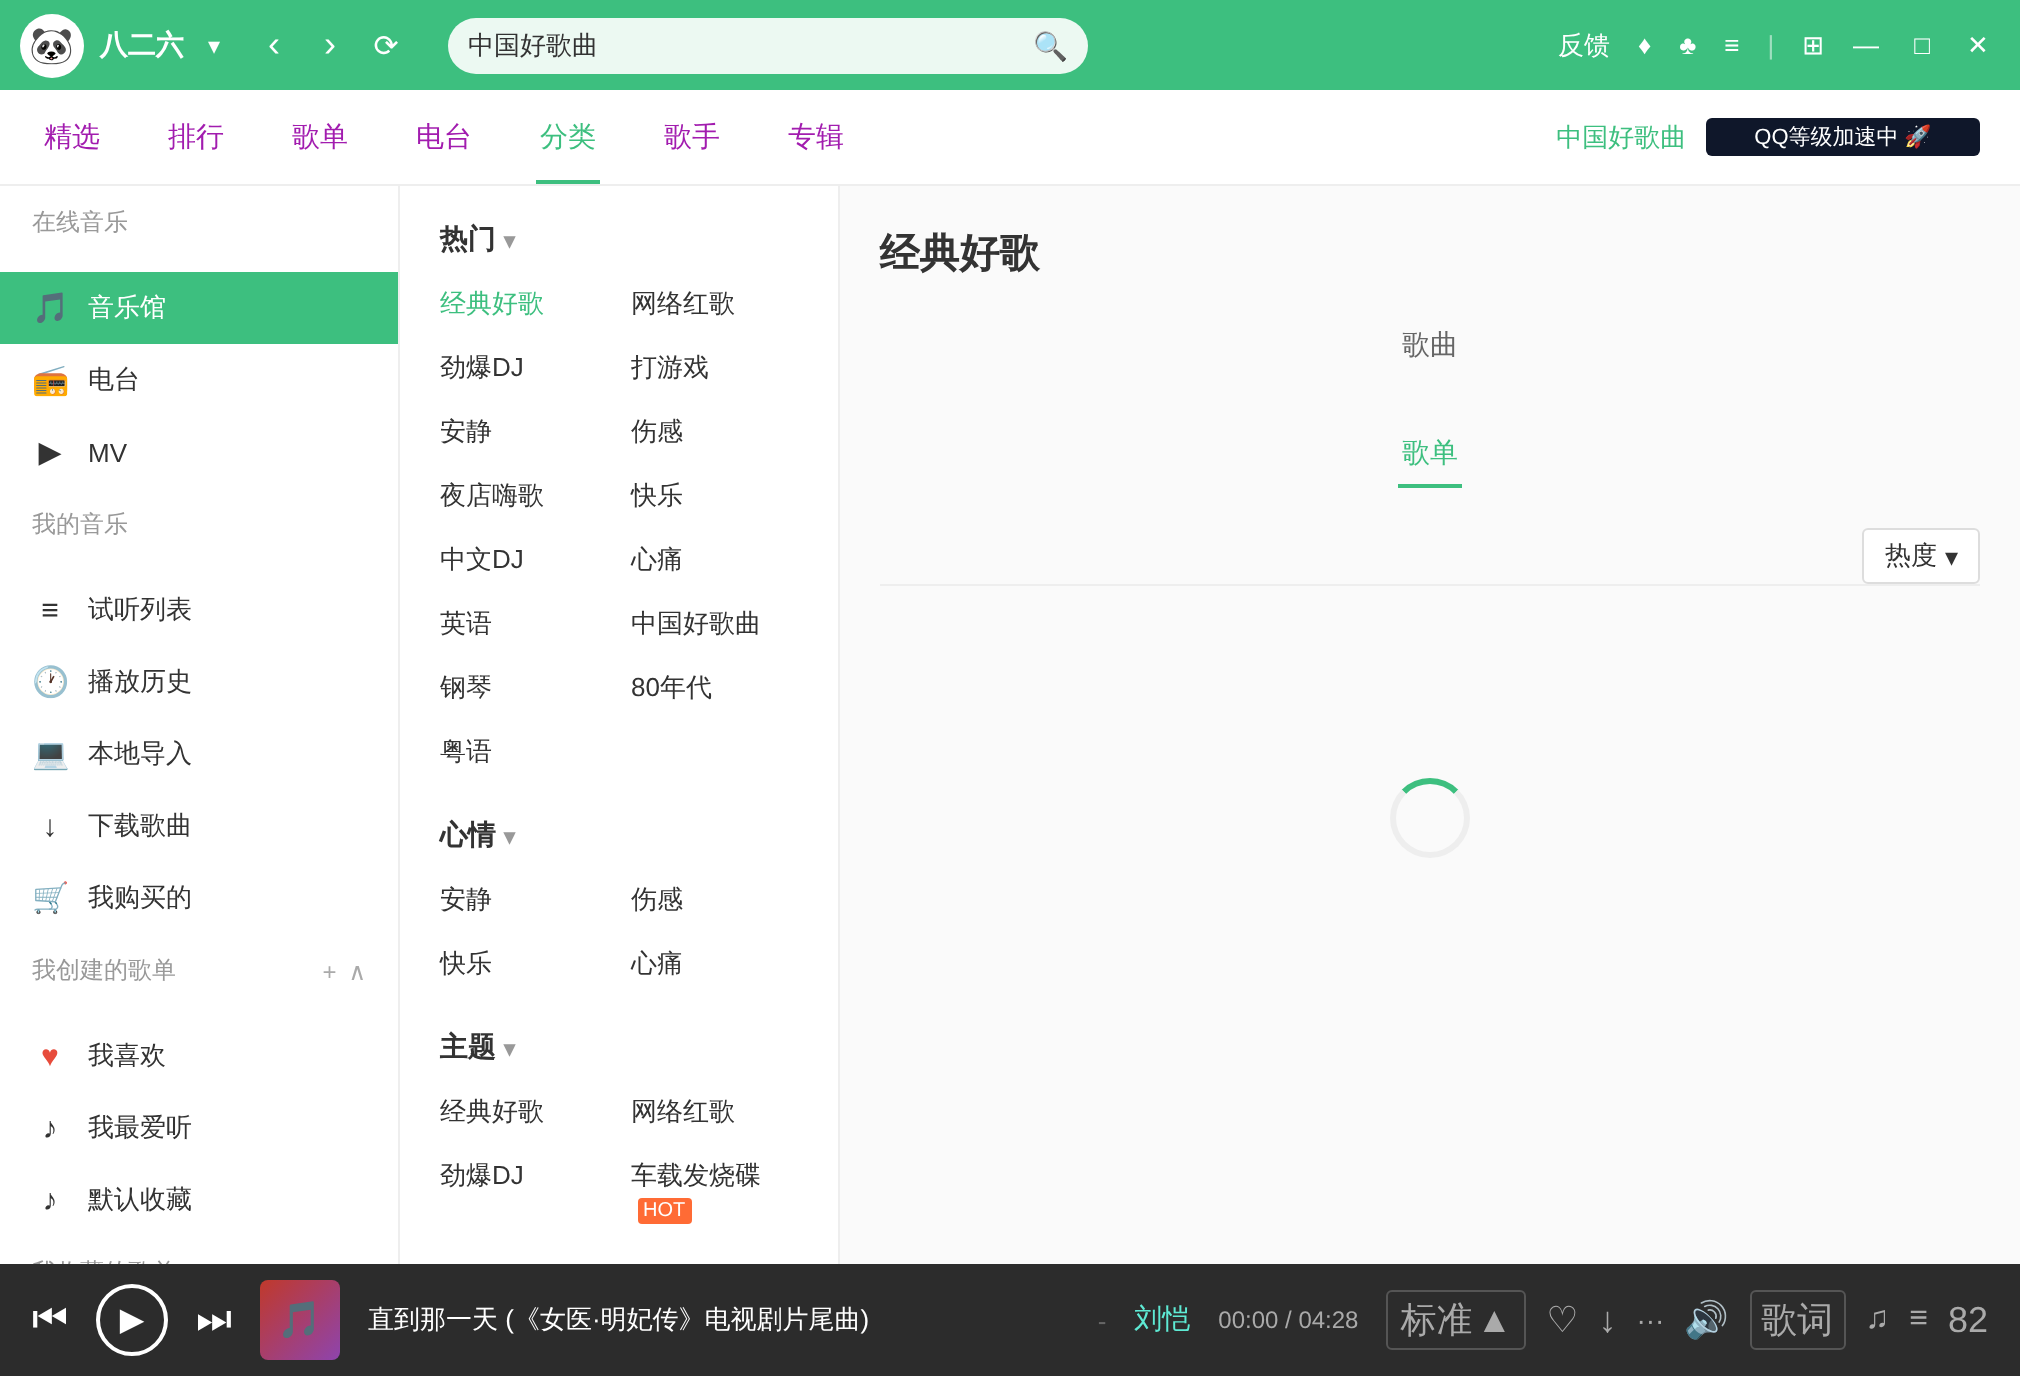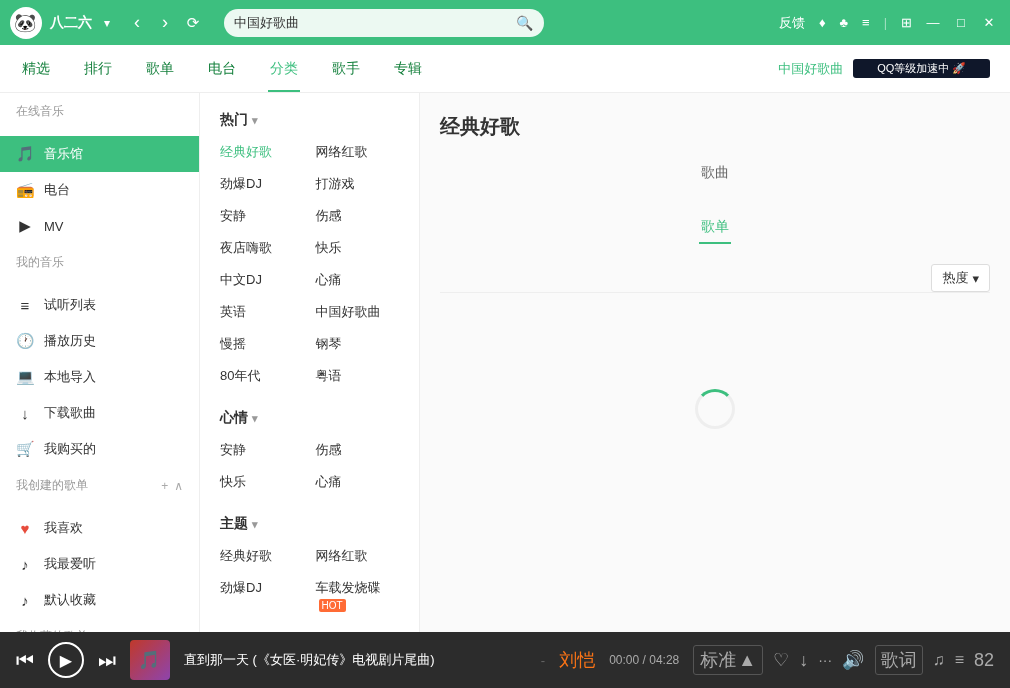--- a/index.html
+++ b/index.html
@@ -48,21 +48,21 @@
     .nav-tabs {
       height: 48px;
       background: #fff;
       display: flex;
       align-items: center;
       padding: 0 20px;
       border-bottom: 1px solid #eee;
       gap: 30px;
     }
     .nav-tab {
-      color: #15803d; font-size: 14px; cursor: pointer; height: 100%;
+      color: #a21caf; font-size: 14px; cursor: pointer; height: 100%;
       display: flex; align-items: center; position: relative;
       padding: 0 2px;
     }
     .nav-tab.active { color: #3dbf7f; }
     .nav-tab.active::after {
       content: ''; position: absolute; bottom: 0; left: 0; right: 0;
       height: 2px; background: #3dbf7f;
     }
     .nav-tabs-right { margin-left: auto; display: flex; align-items: center; gap: 10px; }
     .nav-tabs-right .highlight { color: #3dbf7f; font-size: 13px; cursor: pointer; }
@@ -292,21 +292,20 @@
           <div class="cat-item">劲爆DJ</div>
           <div class="cat-item">打游戏</div>
           <div class="cat-item">安静</div>
           <div class="cat-item">伤感</div>
           <div class="cat-item">夜店嗨歌</div>
           <div class="cat-item">快乐</div>
           <div class="cat-item">中文DJ</div>
           <div class="cat-item">心痛</div>
           <div class="cat-item">英语</div>
           <div class="cat-item">中国好歌曲</div>
-          <div class="cat-item">慢摇</div>
           <div class="cat-item">钢琴</div>
           <div class="cat-item">80年代</div>
           <div class="cat-item">粤语</div>
         </div>
 
         <div class="cat-section-divider"></div>
 
         <div class="cat-section-header">
           <span>心情</span>
           <span class="arrow">▾</span>
@@ -361,21 +360,21 @@
 
   <div class="player-cover">
     <div style="width:100%;height:100%;background:linear-gradient(135deg,#c0392b,#8e44ad);display:flex;align-items:center;justify-content:center;color:#fff;font-size:18px;">🎵</div>
   </div>
 
   <div class="player-info">
     <div class="player-title">直到那一天 (《女医·明妃传》电视剧片尾曲)</div>
   </div>
 
   <span style="color:#666;">-</span>
-  <span class="player-artist" style="color:#f97316;font-size:18px;white-space:nowrap;">刘恺</span>
+  <span class="player-artist" style="color:#5eead4;font-size:14px;white-space:nowrap;">刘恺</span>
 
   <div class="player-time">
     <span>00:00</span>
     <span> / </span>
     <span>04:28</span>
   </div>
 
   <div class="player-actions">
     <div class="quality-btn">
       <span>标准</span>

